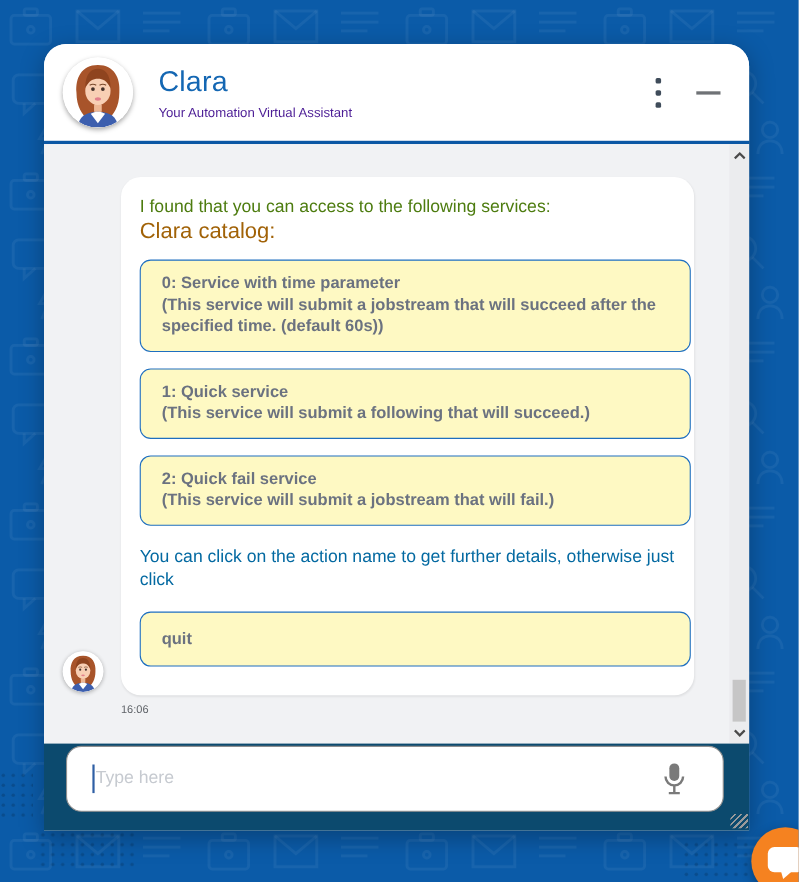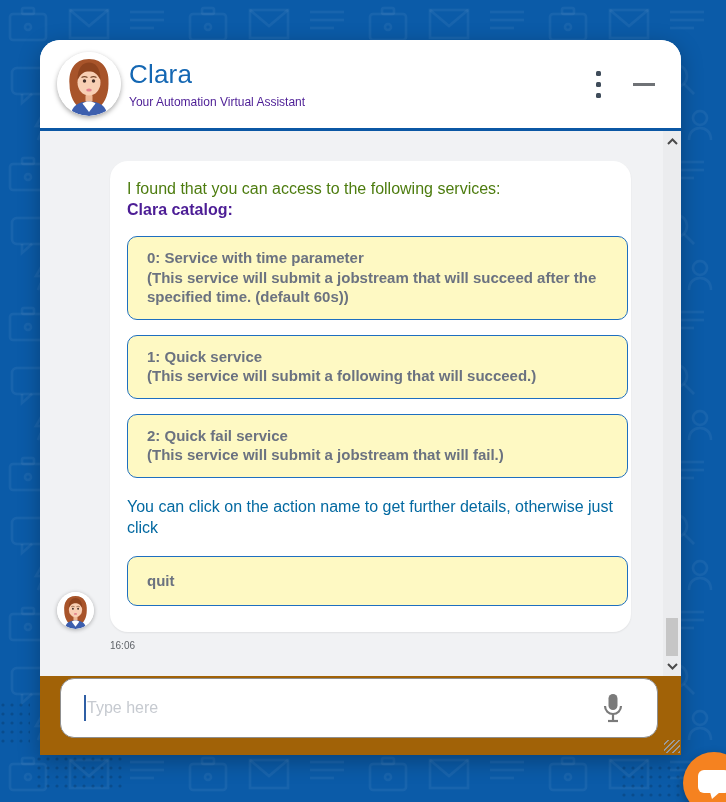--- a/index.html
+++ b/index.html
@@ -18,39 +18,39 @@
     border-radius:20px 20px 0 0;
     box-shadow:0 6px 22px rgba(0,0,0,.28);
     background:#f1f2f4;
   }
   .header {
     height:88px; background:#ffffff; border-radius:20px 20px 0 0;
     display:flex; align-items:center; padding:0 26px 0 17px; flex:0 0 auto;
   }
   .avatar-lg { width:64px; height:64px; border-radius:50%;
     box-shadow:0 2px 5px rgba(0,0,0,.35); background:#fff; flex:0 0 auto; }
-  .titles { margin-left:8px; flex:1; }
+  .titles { margin-left:23px; flex:1; }
   .title { font-size:26px; font-weight:500; color:#1467b3; letter-spacing:.2px; }
   .subtitle { font-size:12px; color:#4c1d95; margin-top:5px; }
   .header-actions { display:flex; align-items:center; gap:28px; }
   .kebab { display:flex; flex-direction:column; gap:6px; padding:4px; cursor:pointer; }
   .kebab i { width:5px; height:5px; border-radius:1.5px; background:#3f4c5a; display:block; }
   .minimize { width:22px; height:3px; background:#6f7276; cursor:pointer; }
   .divider { height:3px; background:#0b57a4; flex:0 0 auto; }
 
   
   .chat-area { position:relative; flex:1; background:#f1f2f4; overflow:hidden; }
   .message-row { position:relative; margin:30px 48px 0 70px; width:521px; }
   .bubble {
     background:#ffffff; border-radius:18px;
     padding:17px 17px 26px 17px;
     box-shadow:0 1px 2px rgba(0,0,0,.07);
   }
   .msg-line { font-size:16px; line-height:21px; color:#4d7c0f; }
-  .catalog { font-size:16px; line-height:22px; font-weight:700; color:#4c1d95; }
+  .catalog { font-size:20px; line-height:22px; font-weight:400; color:#a16207; }
   .service-btn {
     display:block; width:501px; text-align:left; cursor:pointer;
     margin-top:15px; background:#fef9c3;
     border:1.5px solid #1e6fc0; border-radius:10px;
     padding:11px 19px 12px 19px;
     font-family:"Liberation Sans", sans-serif;
     font-size:15px; line-height:19.5px; font-weight:600; color:#6b7280;
   }
   .service-btn span { display:block; }
   .outro { margin-top:18px; font-size:16px; line-height:21px; color:#0369a1; }
@@ -61,21 +61,21 @@
 
   
   .scrollbar { position:absolute; right:0; top:0; bottom:0; width:18px; background:#ebecee; }
   .scroll-arrow { position:absolute; left:0; width:18px; height:16px;
     display:flex; align-items:center; justify-content:center; cursor:pointer; }
   .scroll-arrow.up { top:2px; } .scroll-arrow.down { bottom:2px; }
   .scroll-thumb { position:absolute; left:3px; width:12px; top:487px; height:38px;
     background:#c6c6c6; cursor:pointer; }
 
   
-  .input-section { position:relative; height:79px; background:#a16207; flex:0 0 auto; }
+  .input-section { position:relative; height:79px; background:#0c4a6e; flex:0 0 auto; }
   .input-wrap { position:absolute; left:20px; top:2px; width:598px; height:60px; }
   .chat-input {
     width:100%; height:100%; border:1px solid #8f8f8f; border-radius:14px;
     background:#fff; outline:none;
     padding:0 52px 0 26px;
     font-family:"Liberation Sans", sans-serif; font-size:16px; color:#3c4043;
   }
   .chat-input::placeholder { color:#c6cad0; opacity:1; }
   .caret { position:absolute; left:24px; top:17px; width:2px; height:26px; background:#2f5fa5; }
   .mic { position:absolute; right:34px; top:15px; width:22px; height:30px; cursor:pointer; }

